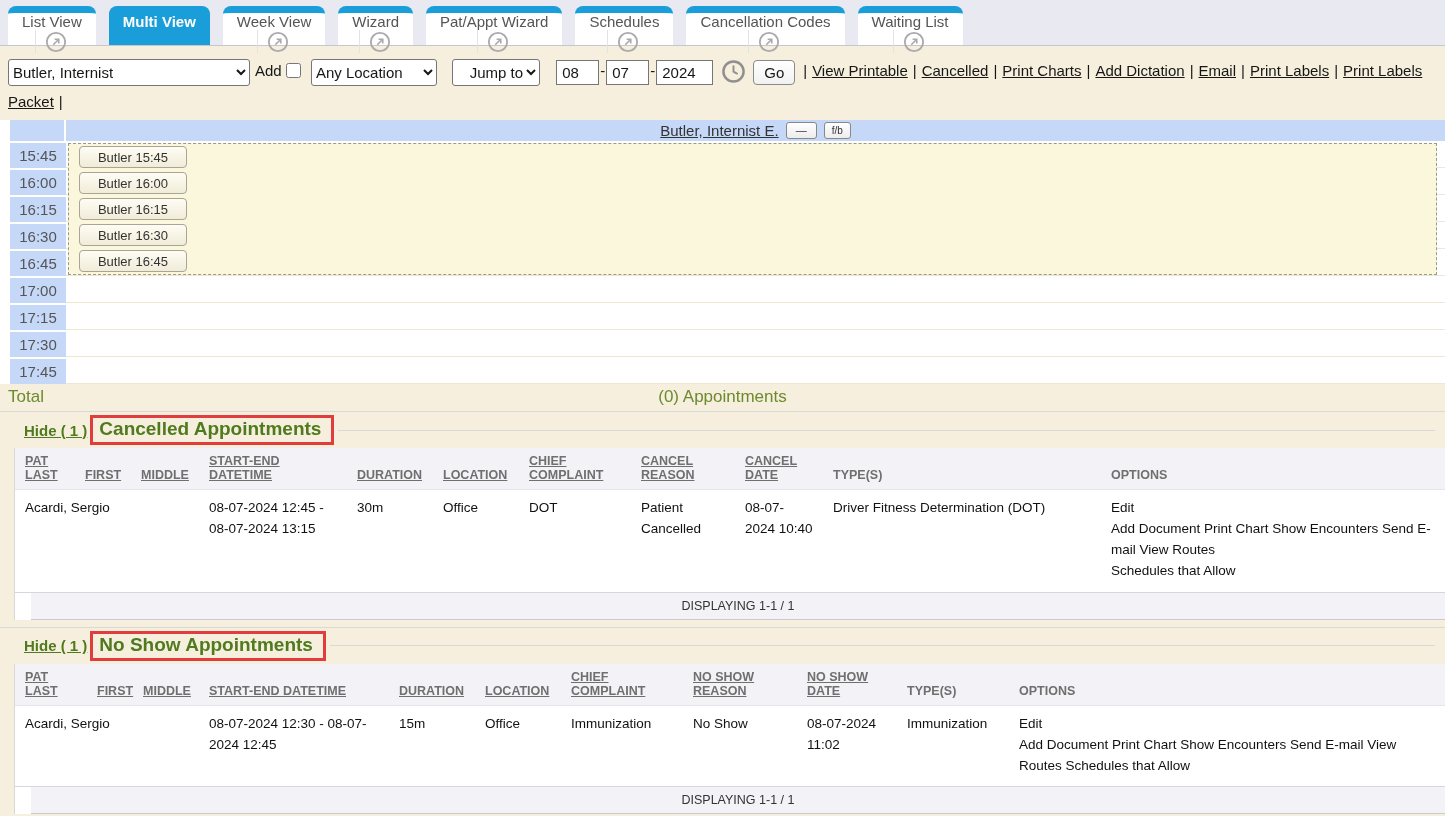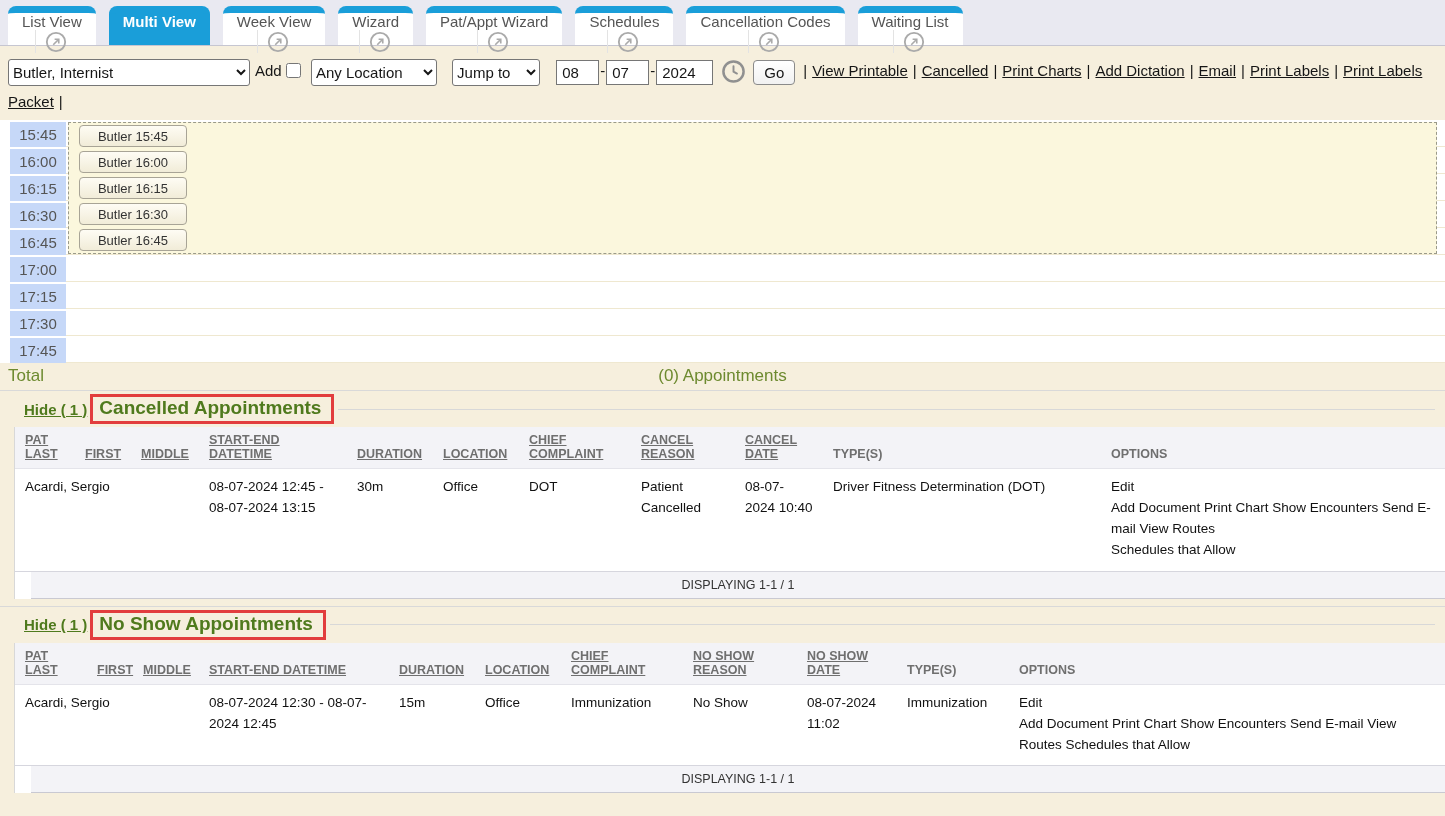--- a/index.html
+++ b/index.html
@@ -26,21 +26,21 @@
   
   .toolbar{
     background:#f6efdd;padding:9px 8px 3px 8px;font-size:15px;color:#161616;line-height:31px;
   }
   .toolbar select{
     height:27px;font-size:15px;border:1px solid #767676;border-radius:3px;
     background:#fff;vertical-align:middle;color:#161616;
   }
   .sel-provider{width:242px;}
   .sel-location{width:126px;margin-left:6px;}
-  .sel-jumpto{width:88px;margin-left:11px;}
+  .sel-jumpto{width:88px;margin-left:11px;text-align:right;}
   .add-label{margin-left:5px;}
   .add-check{width:15px;height:15px;vertical-align:middle;margin:0 0 3px 4px;}
   .date-input{
     width:34px;height:23px;border:1px solid #767676;font-size:15px;
     padding:0 2px 0 5px;vertical-align:middle;color:#161616;font-family:inherit;
   }
   .date-input.year{width:48px;}
   .first-date{margin-left:12px;}
   .dash{margin:0 1px;}
   .clock-btn{vertical-align:middle;margin:0 7px 2px 8px;display:inline-flex;background:none;border:none;padding:0;cursor:pointer;}
@@ -190,20 +190,28 @@
   </select>
   <input class="date-input first-date" value="08" style=""><span class="dash">-</span><input class="date-input" value="07" style=""><span class="dash">-</span><input class="date-input year" value="2024" style=""><button class="clock-btn">
       <svg width="25" height="25" viewBox="0 0 26 26">
         <circle cx="13" cy="13" r="10.5" fill="none" stroke="#909090" stroke-width="2.6"></circle>
         <path d="M13 7.5 V13.2 L16.6 15.2" stroke="#909090" stroke-width="2" fill="none" stroke-linecap="round"></path>
       </svg>
     </button><button class="go-btn">Go</button><span class="sep">|</span><a class="tlink">View Printable</a><span class="sep">|</span><a class="tlink">Cancelled</a><span class="sep">|</span><a class="tlink">Print Charts</a><span class="sep">|</span><a class="tlink">Add Dictation</a><span class="sep">|</span><a class="tlink">Email</a><span class="sep">|</span><a class="tlink">Print Labels</a><span class="sep">|</span><a class="tlink">Print Labels Packet</a><span class="sep">|</span>
 </div>
 
 <div class="schedule">
+  <div class="sched-header">
+    <div class="corner"></div>
+    <div class="shead">
+      <a class="shead-link">Butler, Internist E.</a>
+      <button class="mini-btn">—</button>
+      <button class="mini-btn fb">f/b</button>
+    </div>
+  </div>
   <div class="sched-body">
     <div class="time-col">
       <div class="time-cell">15:45</div>
       <div class="time-cell">16:00</div>
       <div class="time-cell">16:15</div>
       <div class="time-cell">16:30</div>
       <div class="time-cell">16:45</div>
       <div class="time-cell">17:00</div>
       <div class="time-cell">17:15</div>
       <div class="time-cell">17:30</div>

